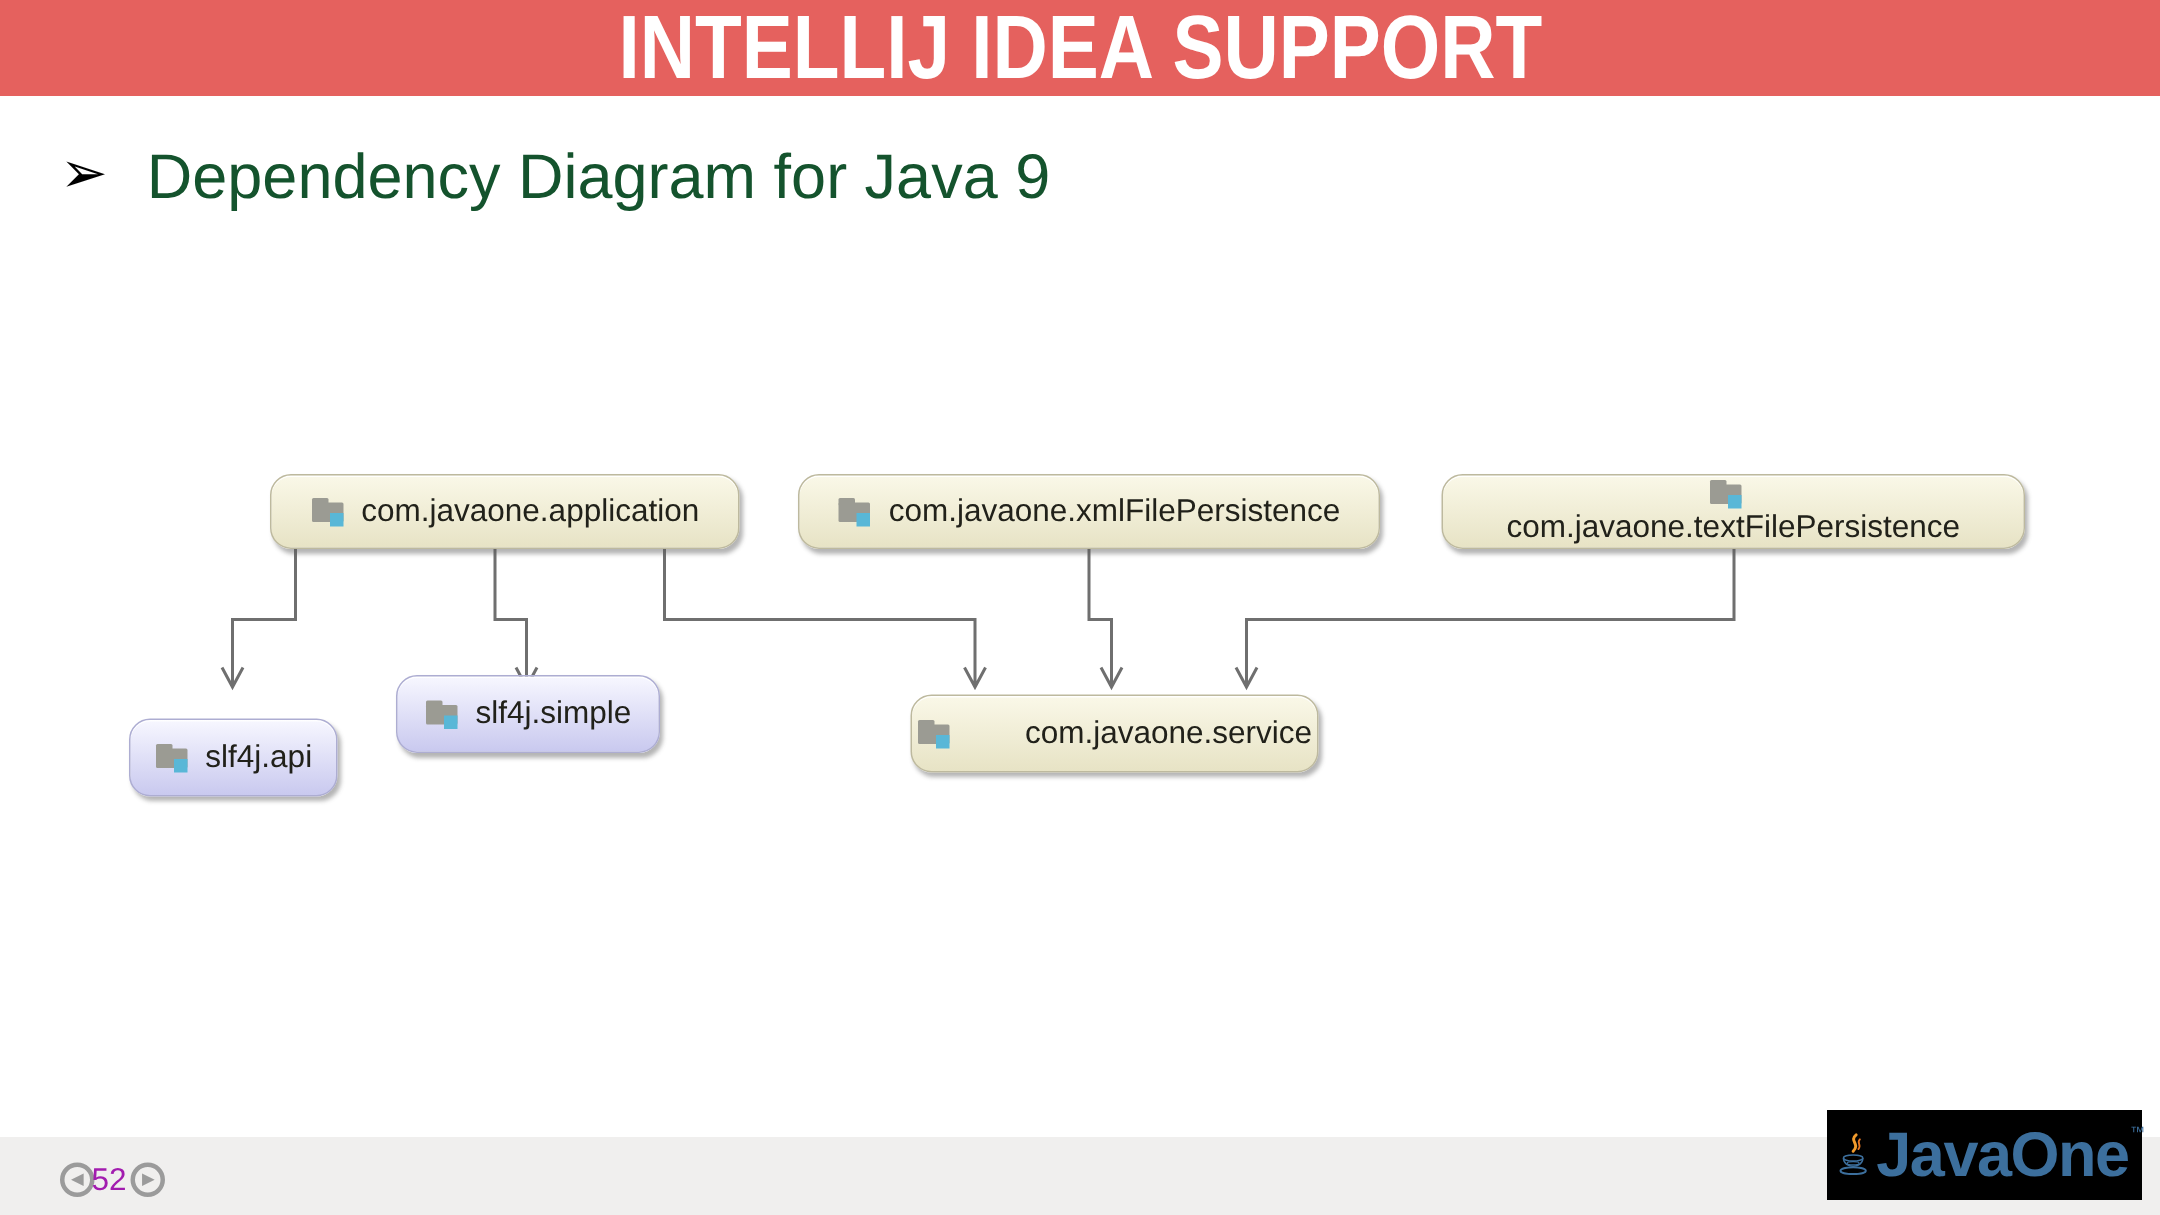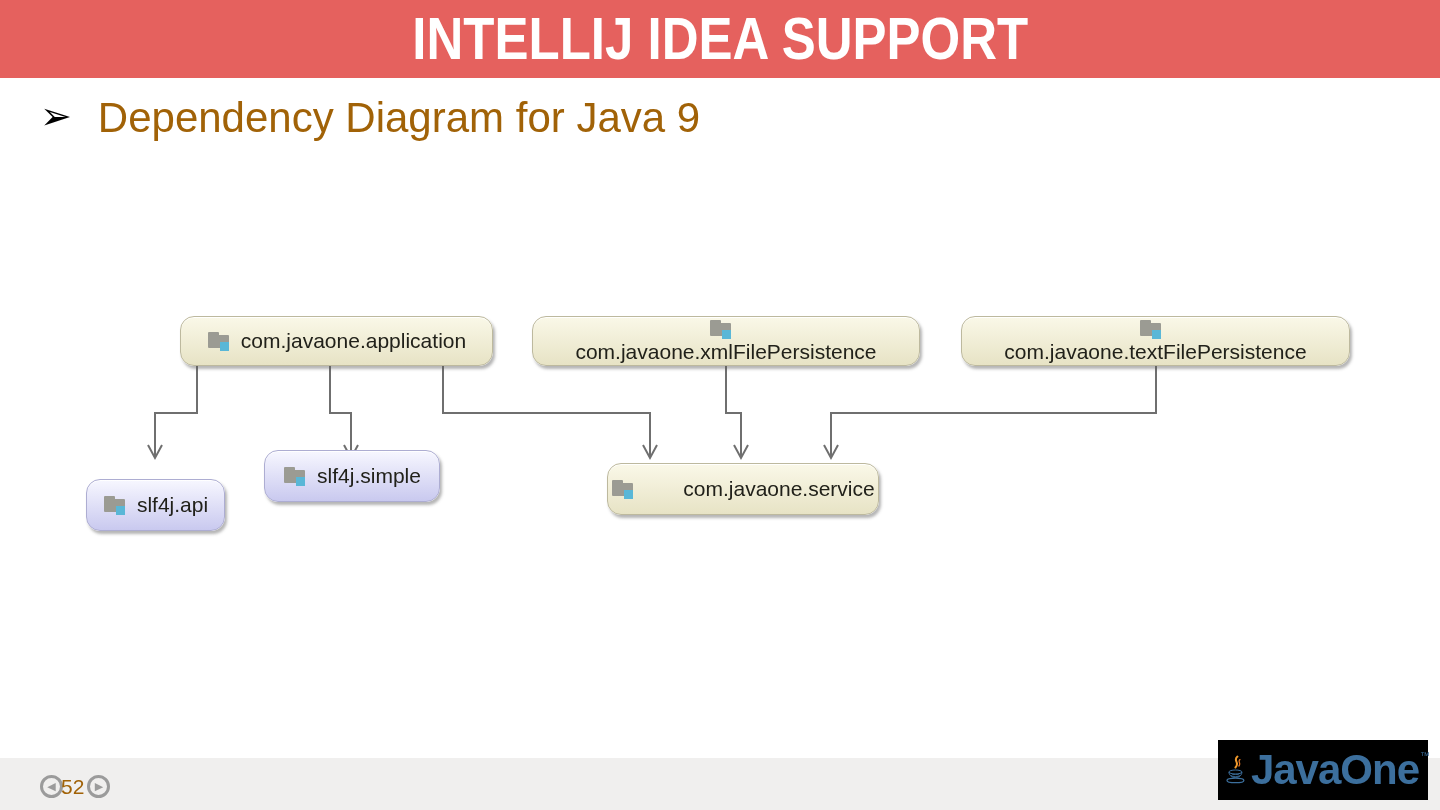--- a/index.html
+++ b/index.html
@@ -16,37 +16,37 @@
     --steam-orange:#f09a2c;
     --nav-gray:#9b9b9b;
   }
   *{box-sizing:border-box;}
   html,body{margin:0;padding:0;}
   body{
     width:1440px;height:810px;position:relative;overflow:hidden;
     background:#ffffff;font-family:"Liberation Sans",sans-serif;
   }
   .banner{
-    position:absolute;left:0;top:0;width:1440px;height:78px;
+    position:absolute;left:0;top:0;width:1440px;height:64px;
     background:var(--banner-red,#e5615e);
     display:flex;align-items:center;justify-content:center;
   }
   .banner-title{
     color:#fff;font-size:60px;font-weight:600;line-height:1;
     transform:scaleX(0.85);white-space:nowrap;letter-spacing:0px;
   }
   .bullet-row{
     position:absolute;left:40px;top:96px;
     display:flex;align-items:flex-start;
   }
   .bullet-glyph{
     font-size:38px;line-height:1.1;color:#000;margin-right:26px;
   }
   .bullet-text{
-    font-size:42px;line-height:1.05;color:#a16207;
+    font-size:42px;line-height:1.05;color:#14532d;
   }
   .edges-svg{
     position:absolute;left:0;top:0;width:1440px;height:810px;
     pointer-events:none;
   }
   .edges-svg path{
     stroke:var(--connector-gray,#6f6f6f);stroke-width:2;fill:none;
   }
   .module{
     position:absolute;height:50px;border-radius:14px;
@@ -57,42 +57,42 @@
   .module.beige{
     background:linear-gradient(var(--module-beige-top,#faf8e8),var(--module-beige-bottom,#e7e3c5));
     border:1px solid #bdb99e;
   }
   .module.lavender{
     background:linear-gradient(var(--module-lavender-top,#f7f7ff),var(--module-lavender-bottom,#c9c9ef));
     border:1px solid #adadd2;
   }
   .module .folder{margin-right:8px;flex:0 0 auto;display:block;}
   #m-application{left:180px;top:316px;width:313px;}
-  #m-xml{left:532px;top:316px;width:388px;flex-direction:column;}
+  #m-xml{left:532px;top:316px;width:388px;}
   #m-text{left:961px;top:316px;width:389px;flex-direction:column;}
   #m-api{left:86px;top:479px;width:139px;height:52px;}
   #m-simple{left:264px;top:450px;width:176px;height:52px;}
   #m-service{left:607px;top:463px;width:272px;height:52px;gap:38px;}
   .footer{
     position:absolute;left:0;top:758px;width:1440px;height:52px;
     background:var(--footer-bg,#f0efee);
   }
   .page-nav{
     position:absolute;left:40px;top:774px;height:24px;
     display:flex;align-items:center;
   }
   .nav-circle{
     width:23px;height:23px;border-radius:50%;
     border:3px solid var(--nav-gray,#9b9b9b);
     display:flex;align-items:center;justify-content:center;
     color:var(--nav-gray,#9b9b9b);font-size:11px;line-height:1;
     cursor:pointer;background:transparent;
   }
   .page-number{
-    color:#a16207;font-size:21px;line-height:1;margin:0 3px 0 -2px;
+    color:#a21caf;font-size:21px;line-height:1;margin:0 3px 0 -2px;
   }
   .logo-box{
     position:absolute;left:1218px;top:740px;width:210px;height:60px;
     background:#000000;display:flex;align-items:center;justify-content:flex-start;
     padding-left:6px;
   }
   .javaone-wordmark{
     color:var(--javaone-blue,#3c6f9d);font-size:42px;font-weight:700;
     letter-spacing:-1px;line-height:1;white-space:nowrap;
   }

